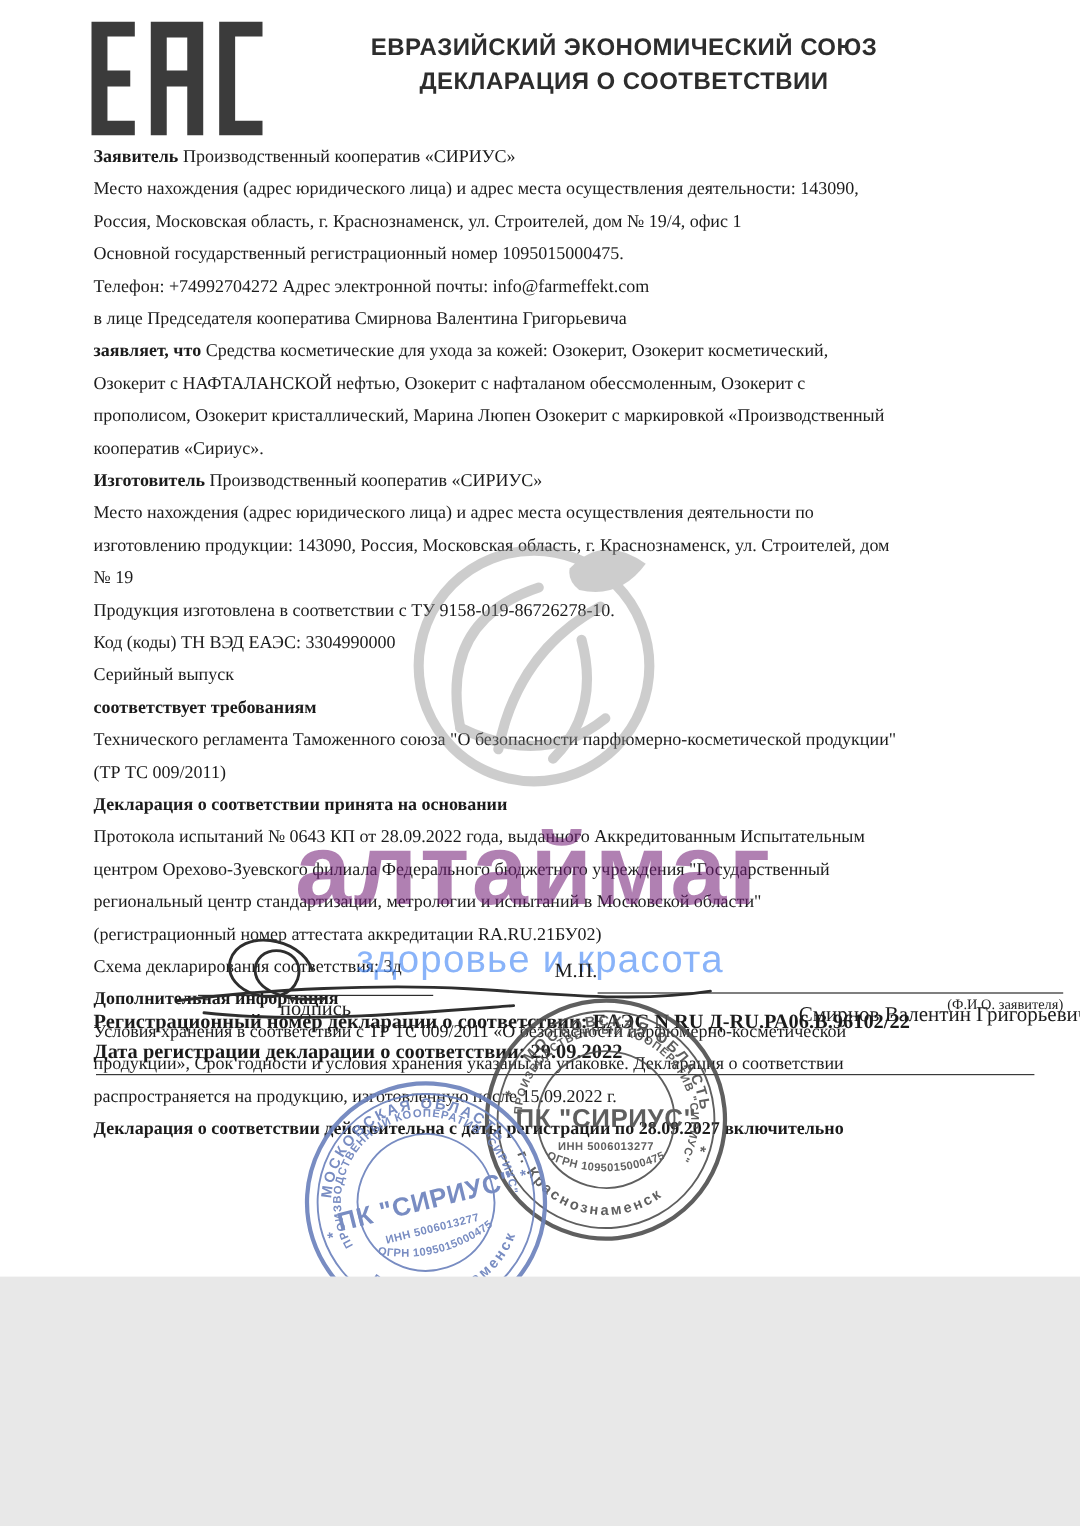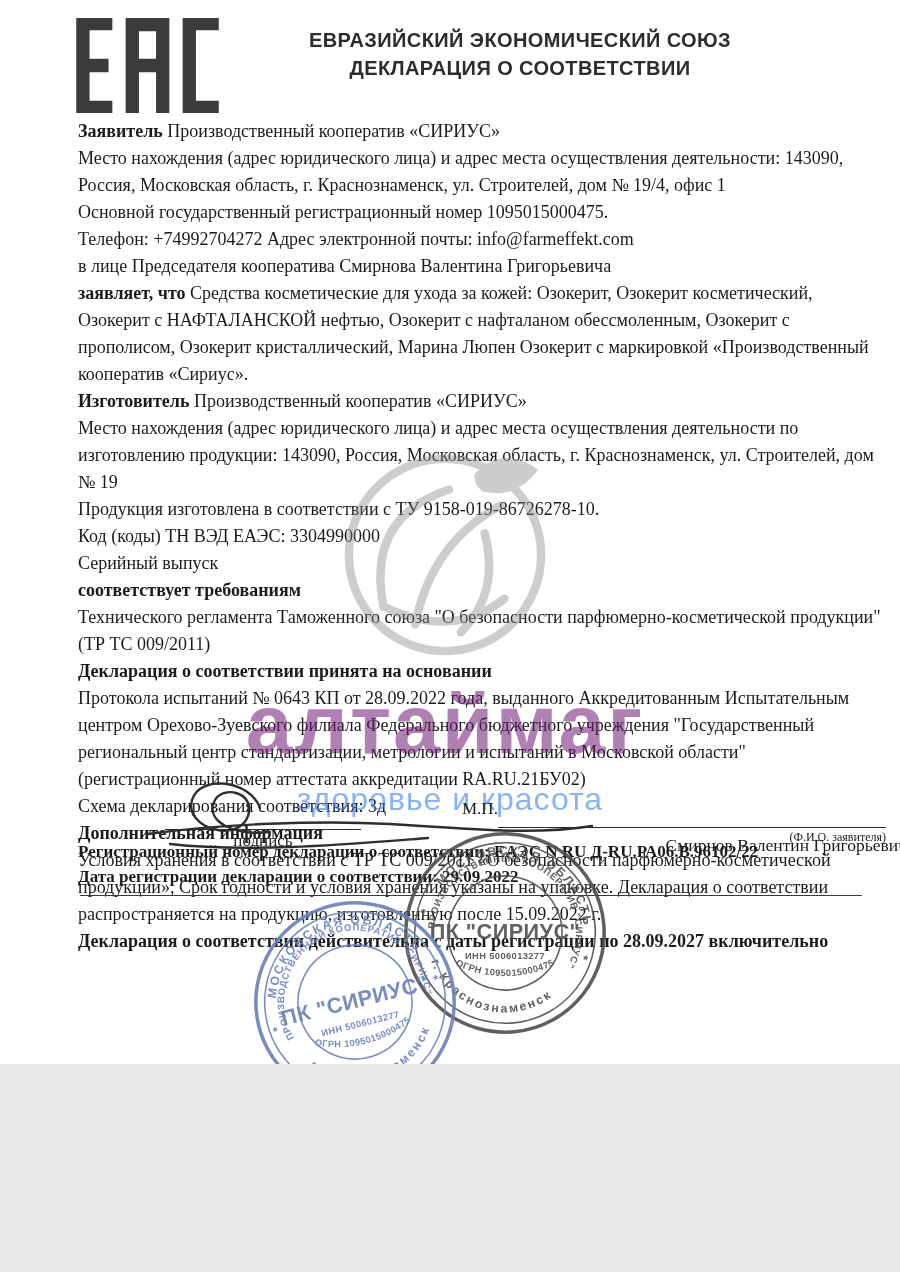--- a/index.html
+++ b/index.html
@@ -11,21 +11,21 @@
   .eac { position:absolute; left:75px; top:18px; width:145px; height:95px; }
   .eac path { fill:#3b3b3b; }
 
   
   .title { position:absolute; left:270px; top:26px; width:500px; text-align:center;
            font-family:"Liberation Sans", sans-serif; font-weight:bold;
            font-size:20px; line-height:28px; color:#2d2d2d; letter-spacing:0.4px; }
 
   
   .body { position:absolute; left:78px; top:118px; width:805px;
-          font-size:18px; line-height:27px; }
+          font-size:15px; line-height:27px; }
   .line { white-space:nowrap; }
   .b { font-weight:bold; }
 
   
   .wm-logo { position:absolute; left:336px; top:446px; width:218px; height:218px; opacity:0.42; }
   .wm-logo .st { fill:none; stroke:#8a8a8a; stroke-width:8.5; stroke-linecap:round; }
   .wm-logo .lf { fill:#8a8a8a; stroke:none; }
   .wm-brand { position:absolute; left:205px; top:682px; width:480px; text-align:center;
               font-family:"Liberation Sans", sans-serif; font-weight:bold;
               font-size:84px; line-height:84px; color:#701a75; opacity:0.55;

